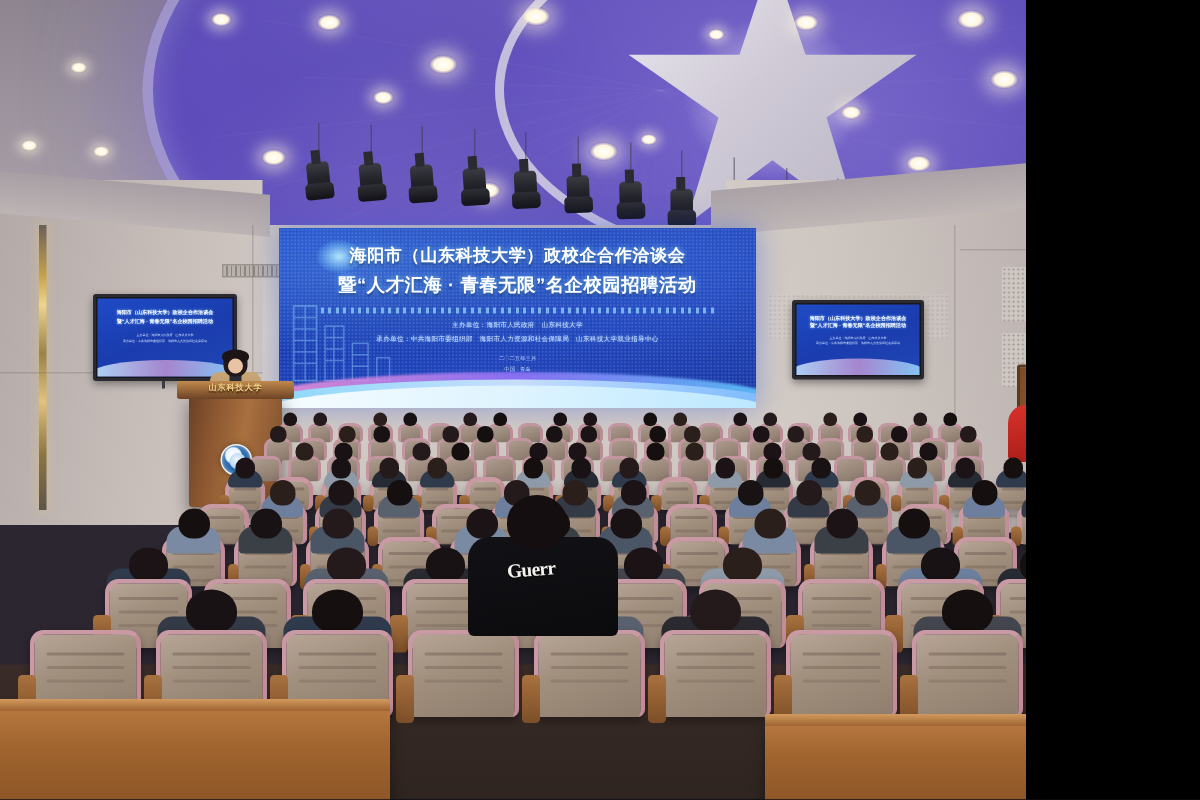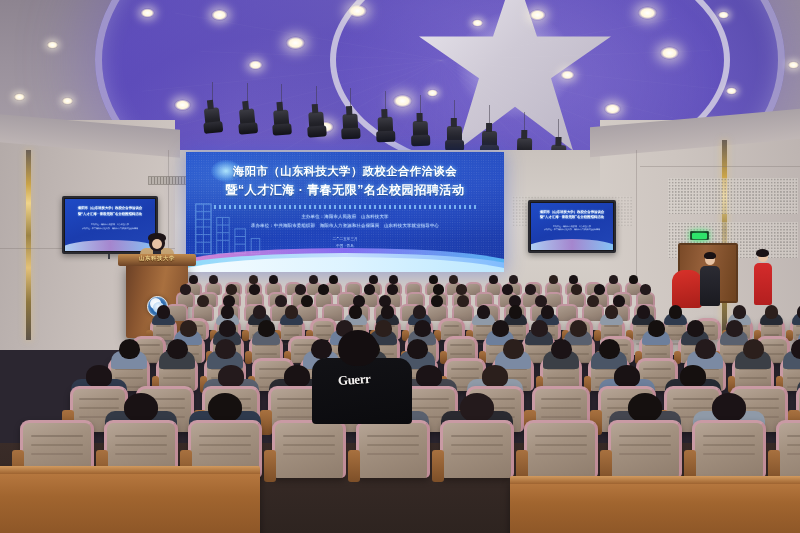--- a/index.html
+++ b/index.html
@@ -1,19 +1,19 @@
 <!DOCTYPE html>
 <html><head>
 <meta charset="utf-8">
 <style>
   * { margin:0; padding:0; box-sizing:border-box; }
   html,body { width:800px; height:533px; overflow:hidden; background:#000; }
   body { font-family:"Liberation Sans", sans-serif; }
 
-  #scene { position:relative; width:800px; height:533px; overflow:hidden; background:#2b2630; }
+  #scene { position:relative; width:684px; height:533px; overflow:hidden; background:#2b2630; }
 
   
   .ceiling {
     position:absolute; left:0; top:0; width:800px; height:210px;
     background:
       linear-gradient(180deg,#8d8490 0%,#9a919c 30%,#a59ca6 60%,#b2a9b2 100%);
   }
   .ceiling-left-wedge{
     position:absolute; left:-40px; top:-10px; width:330px; height:230px;
     background:linear-gradient(160deg,#8a8290 0%,#95

